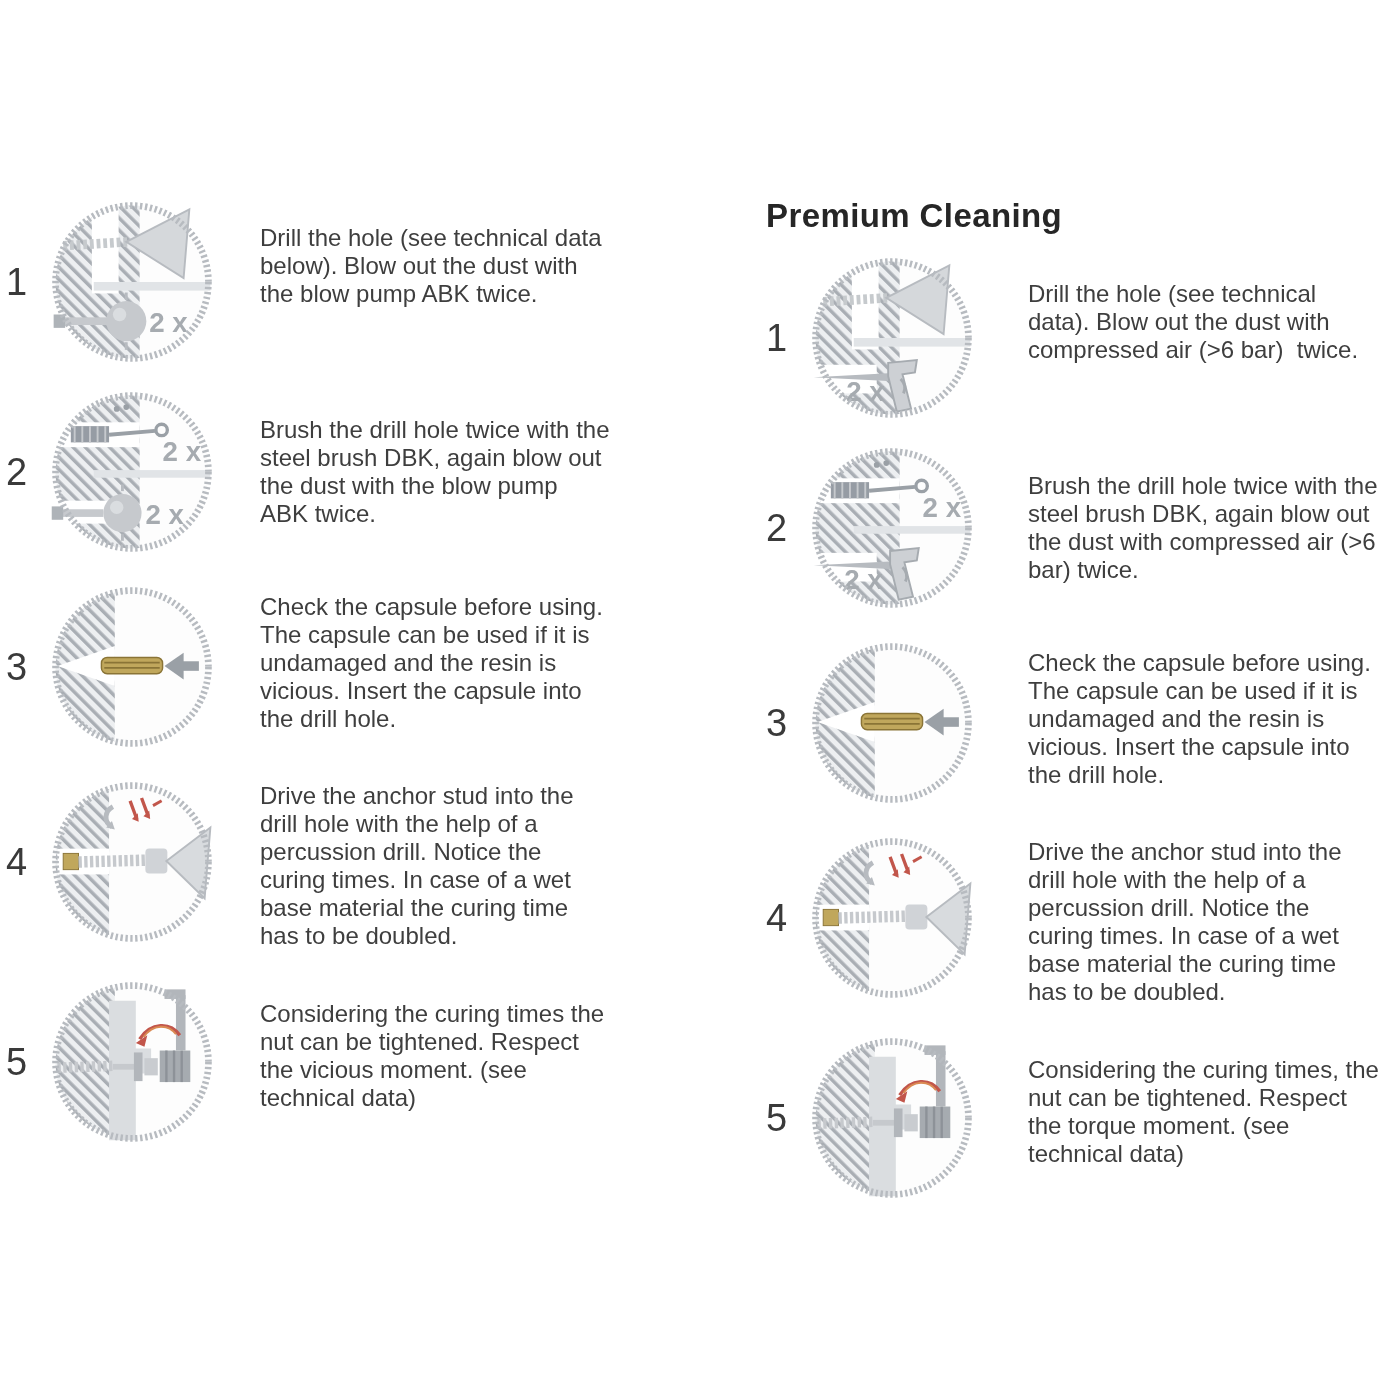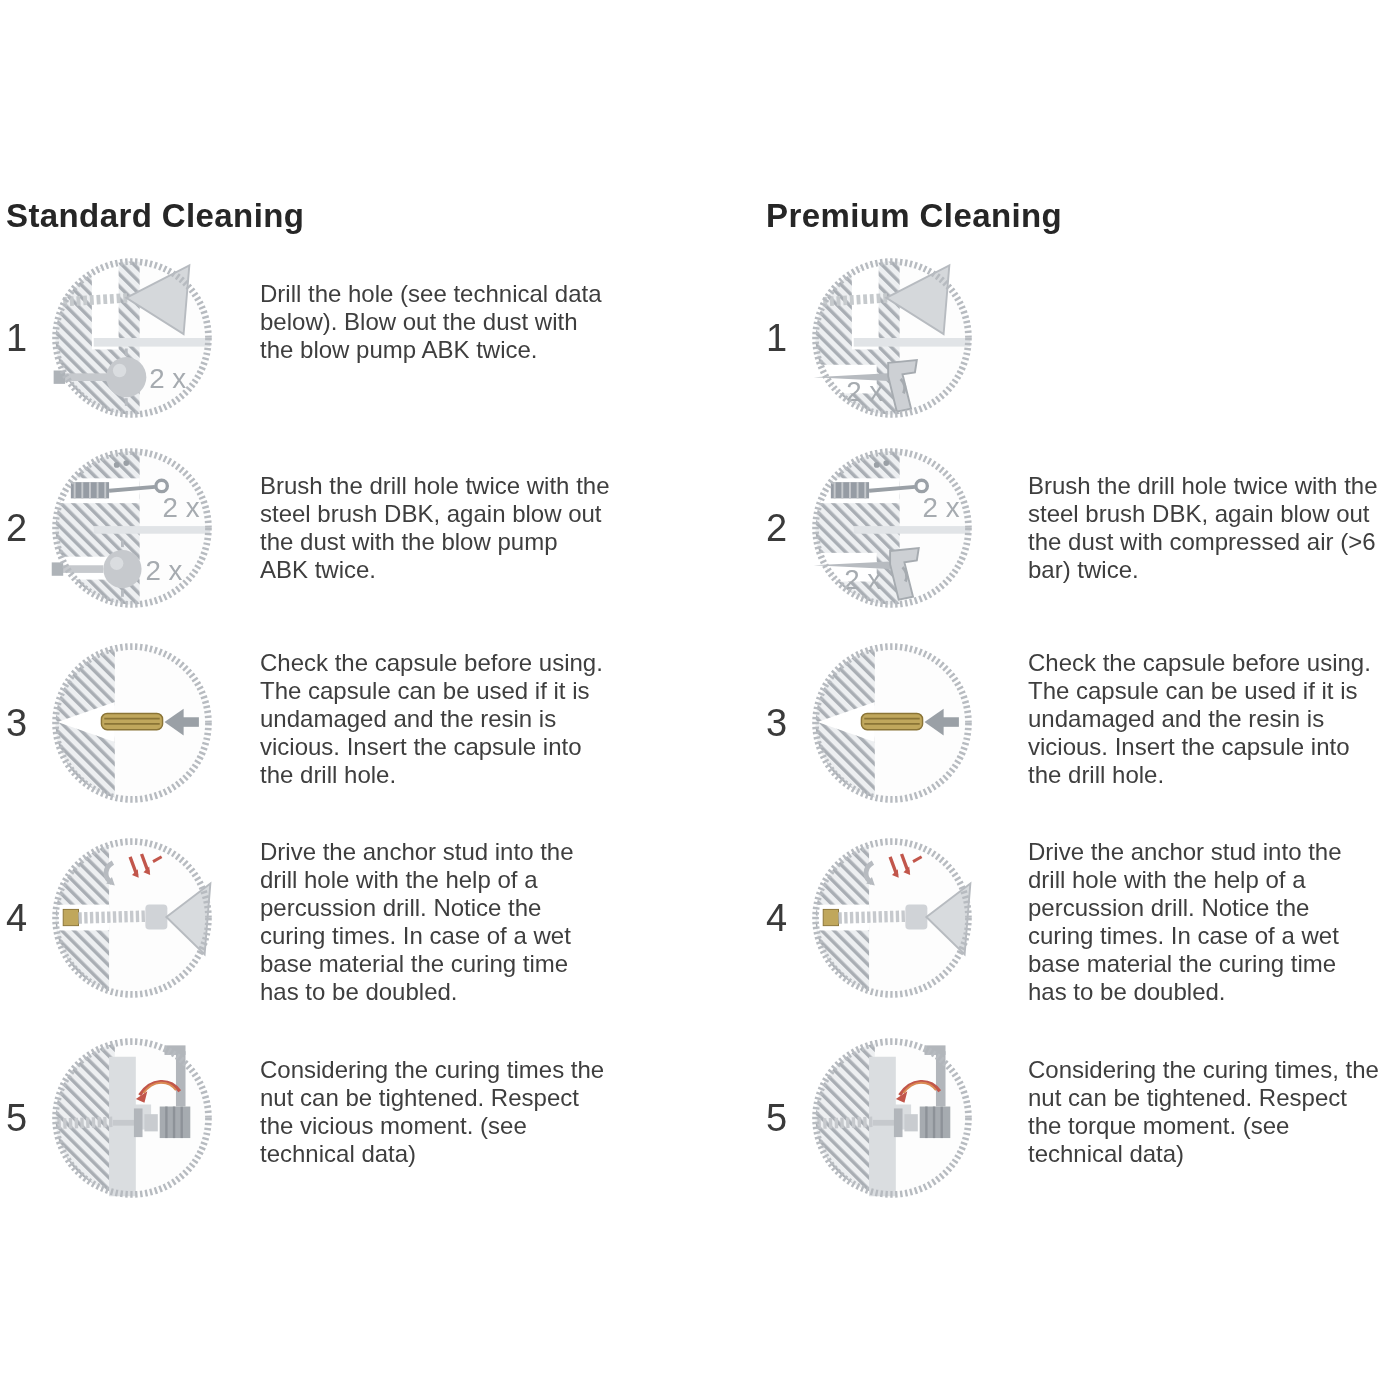--- a/index.html
+++ b/index.html
@@ -16,21 +16,21 @@
     font-size:33px;font-weight:700;color:#262626;letter-spacing:.4px;
     margin:0 0 16px 0;line-height:40px;
   }
   .step{display:flex;align-items:flex-start;}
   .step-1{height:190px}.step-2{height:195px}.step-3{height:195px}
   .step-4{height:200px}.step-5{height:178px}
   .step-num{
     width:40px;height:172px;display:flex;align-items:center;
     font-size:38px;color:#3a3a3a;
   }
-  .step-icon{width:178px;}
+  .step-icon{width:178px;font-weight:bold;}
   .step-svg{width:172px;height:172px;display:block;}
   .step-text{
     white-space:pre-wrap;font-size:24px;line-height:28px;color:#3e3e3e;
   }
   .col-standard .step-text{margin-left:36px;max-width:372px;}
   .col-premium  .step-text{margin-left:44px;max-width:372px;}
   .step-1 .step-text{padding-top:28px}
   .step-2 .step-text{padding-top:30px}
   .step-3 .step-text{padding-top:12px}
   .step-4 .step-text{padding-top:6px}
@@ -48,21 +48,20 @@
     </pattern>
     <clipPath id="cc">
         <circle cx="90" cy="90" r="80"></circle>
       </clipPath>
   </defs>
 </svg>
 
 <div class="sheet">
 
   <div class="col col-standard">
-    <h1 class="col-title">Standard Cleaning</h1>
 
     <div class="step step-1">
       <div class="step-num">1</div>
       <div class="step-icon">
         <svg class="step-svg" viewBox="0 0 180 180">
           <circle cx="90" cy="90" r="80" fill="#fdfdfd"></circle>
           <g clip-path="url(#cc)">
             <rect x="8" y="8" width="90" height="164" fill="url(#hatch)"></rect>
             <rect x="48" y="6" width="28" height="96" fill="#ffffff"></rect>
           </g>
@@ -224,20 +223,23 @@
           <rect x="50" y="90" width="122" height="9" fill="#e1e4e7"></rect>
           <line x1="18" y1="52" x2="86" y2="48" stroke="#c6cacd" stroke-width="10" stroke-dasharray="4 3"></line>
           <polygon points="84,48 150,14 144,86" fill="#d5d8db" stroke="#b7bbc0" stroke-width="2"></polygon>
           <polygon points="8,131 86,127 86,135" fill="#b7bbc0"></polygon>
           <path d="M86,116 l30,-3 -2,13 -13,2 9,36 -15,3 -9,-37 z" fill="#cdd0d4" stroke="#a6abb0" stroke-width="2"></path>
           <path d="M99,133 q7,7 3,15" fill="none" stroke="#a6abb0" stroke-width="3"></path>
           <text class="rep" x="42" y="156">2 x</text>
           <circle cx="90" cy="90" r="80" fill="none" stroke="#b7bbc0" stroke-width="7" stroke-dasharray="2.5 2.7"></circle>
         </svg>
       </div>
+      <div class="step-text">Drill the hole (see technical
+data). Blow out the dust with
+compressed air (&gt;6 bar)  twice.</div>
     </div>
 
     <div class="step step-2">
       <div class="step-num">2</div>
       <div class="step-icon">
         <svg class="step-svg" viewBox="0 0 180 180">
           <circle cx="90" cy="90" r="80" fill="#fdfdfd"></circle>
           <g clip-path="url(#cc)">
             <rect x="8" y="8" width="90" height="164" fill="url(#hatch)"></rect>
             <rect x="14" y="38" width="84" height="26" fill="#ffffff"></rect>

